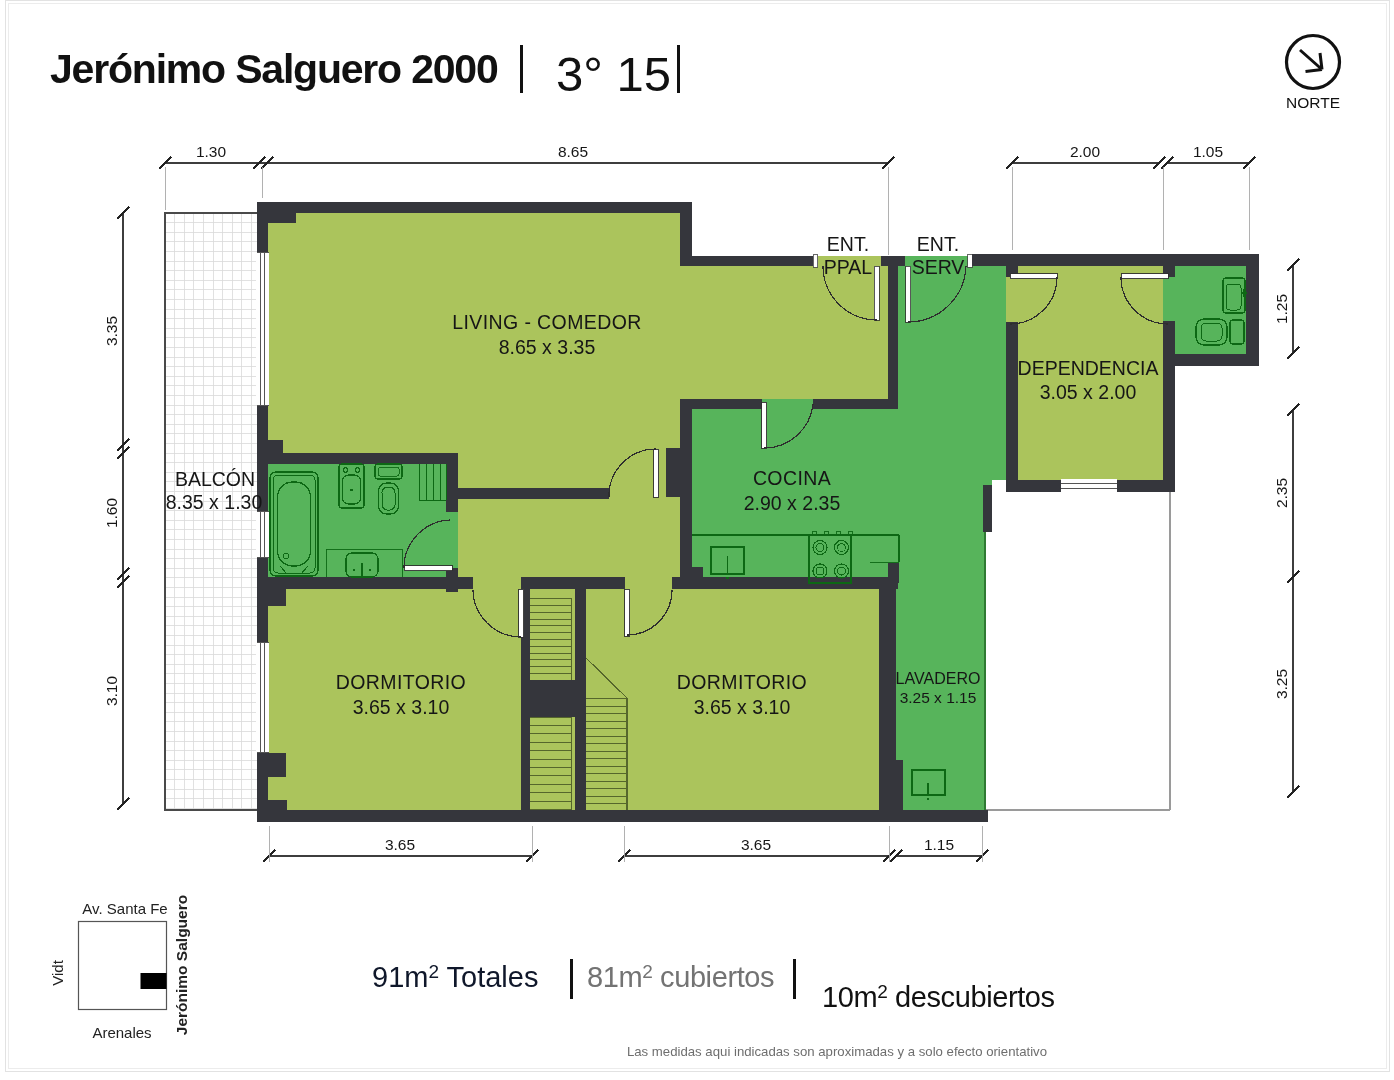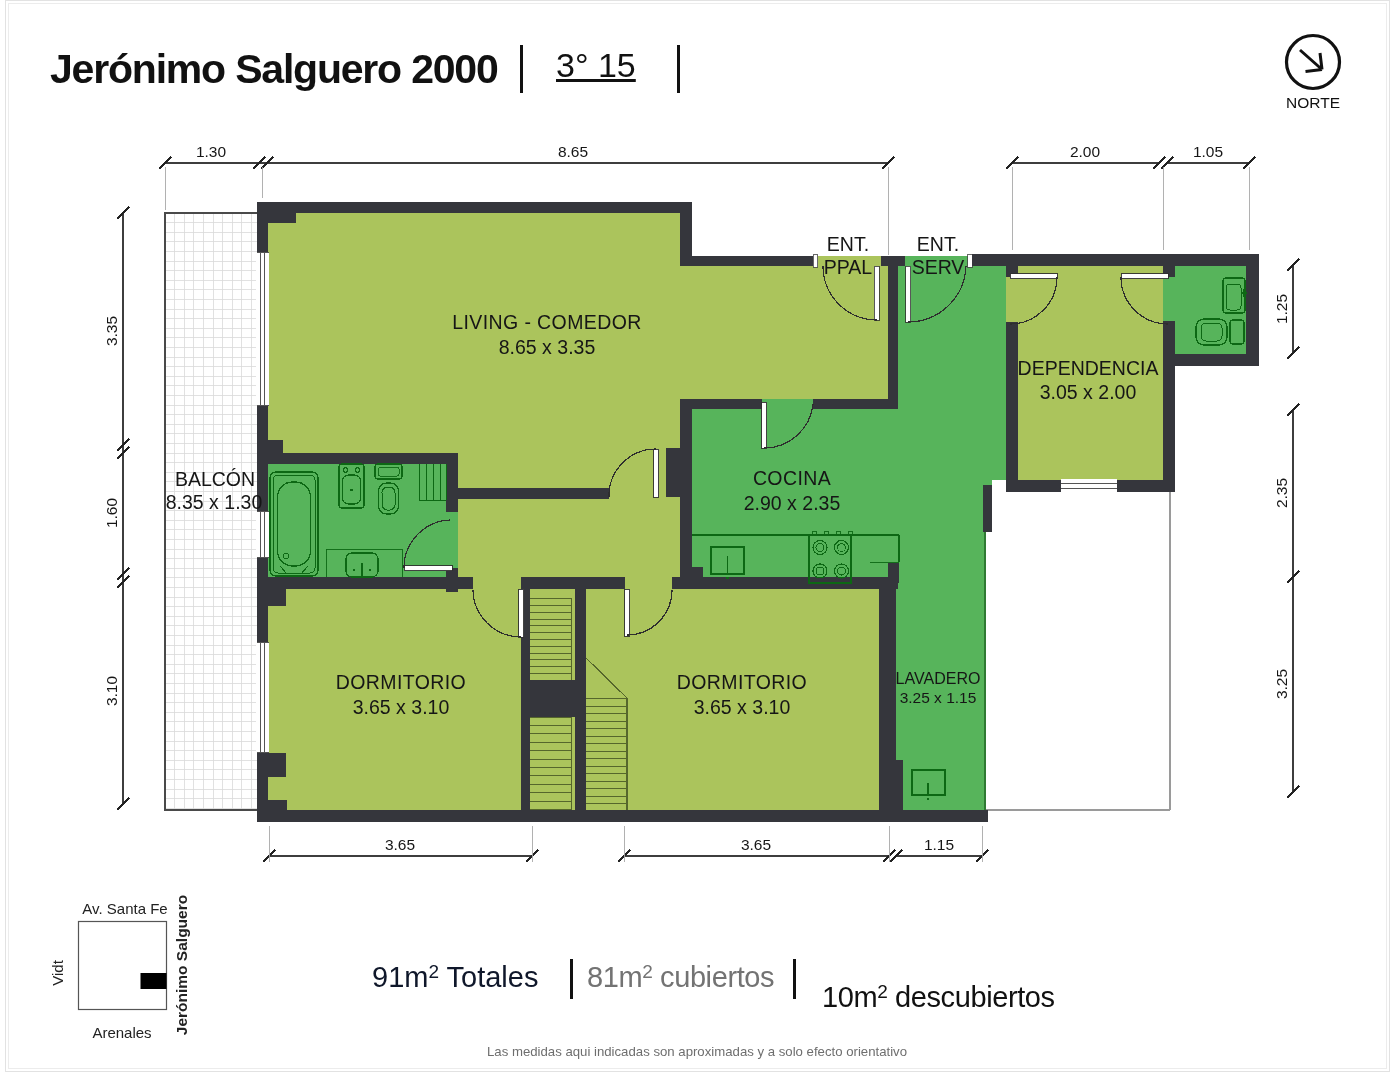--- a/index.html
+++ b/index.html
@@ -13,21 +13,21 @@
 
 <div class="abs" style="left:5px;top:0px;width:1383px;height:1070px;border:1px solid #e2e2e2;"></div>
 <div class="abs" style="left:8px;top:3px;width:1377px;height:1064px;border:1px solid #ececec;"></div>
 
 <div class="abs" style="left:0;top:0;width:1394px;height:110px;">
 
   <span class="abs" style="left:50px;top:46px;font-size:41px;letter-spacing:-1.2px;font-weight:bold;color:#111;white-space:nowrap;">Jerónimo Salguero 2000</span>
 
   <span class="abs" style="left:520px;top:45px;width:3px;height:48px;background:#111;"></span>
 
-  <span class="abs" style="left:556px;top:46px;font-size:34px;color:#111;white-space:nowrap;text-decoration:underline;">3° 15</span>
+  <span class="abs" style="left:556px;top:46px;font-size:49px;color:#111;white-space:nowrap;">3° 15</span>
 
   <span class="abs" style="left:677px;top:45px;width:3px;height:48px;background:#111;"></span>
 
 </div>
 
 <svg class="abs" style="left:1270px;top:20px;" width="110" height="100" viewBox="0 0 110 100">
 
   <circle cx="43" cy="42" r="26.5" fill="none" stroke="#111" stroke-width="3.2"></circle>
 
   <path d="M 30 30 L 52 49.5 M 52 49.5 L 35.5 51.5 M 52 49.5 L 50 33" fill="none" stroke="#111" stroke-width="3"></path>
@@ -710,14 +710,14 @@
   <span class="abs" style="left:570px;top:959px;width:3px;height:40px;background:#111;"></span>
 
   <span class="abs" style="left:587px;top:961px;font-size:29px;letter-spacing:-0.4px;color:#737373;white-space:nowrap;">81m<span style="font-size:19px;vertical-align:9px;">2</span> cubiertos</span>
 
   <span class="abs" style="left:793px;top:959px;width:3px;height:40px;background:#111;"></span>
 
   <span class="abs" style="left:822px;top:961px;font-size:29px;letter-spacing:-0.4px;color:#111;white-space:nowrap;margin-top:20px;">10m<span style="font-size:19px;vertical-align:9px;">2</span> descubiertos</span>
 </div>
 
 
-<div class="abs" style="left:347px;top:1044px;width:700px;text-align:center;font-size:13.2px;color:#6e6e6e;">Las medidas aqui indicadas son aproximadas y a solo efecto orientativo</div>
+<div class="abs" style="left:347px;top:1044px;width:700px;text-align:right;font-size:13.2px;color:#6e6e6e;">Las medidas aqui indicadas son aproximadas y a solo efecto orientativo</div>
 </div>
 
 </body></html>

